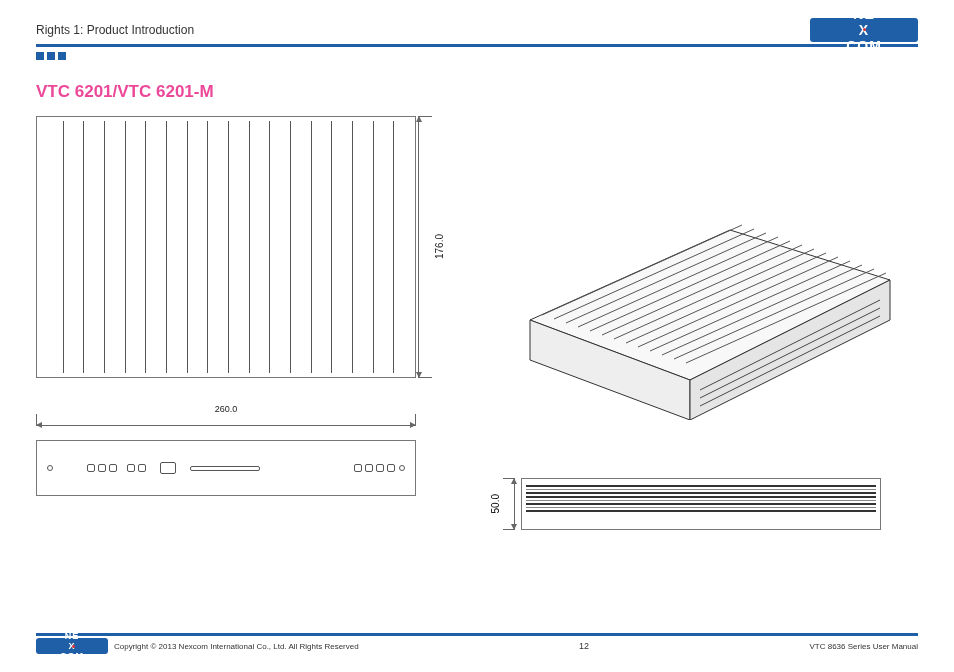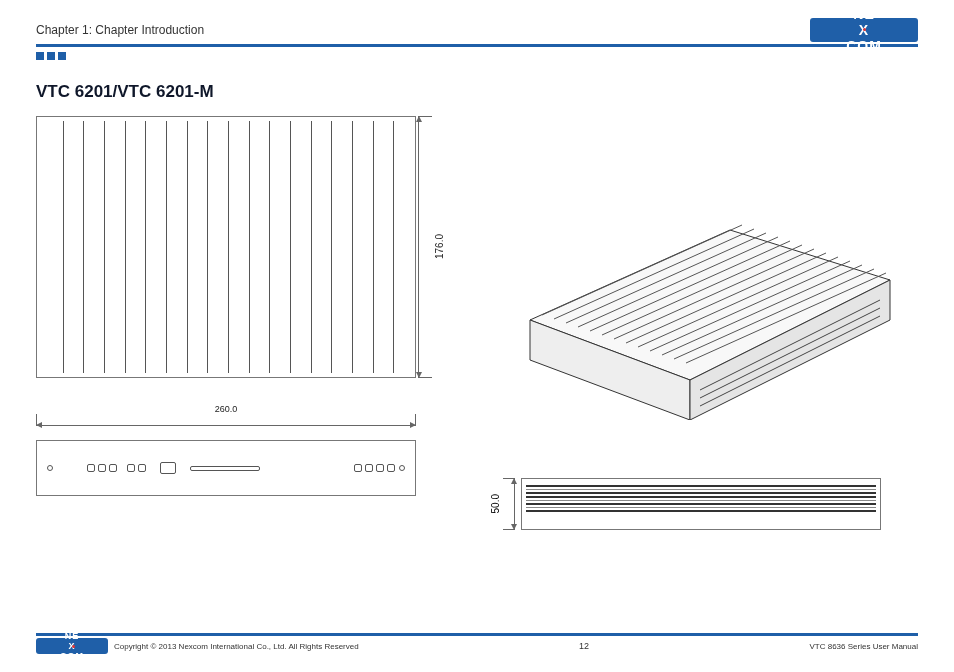--- a/index.html
+++ b/index.html
@@ -6,21 +6,21 @@
   html, body { width: 954px; height: 672px; background: #fff; font-family: Arial, Helvetica, sans-serif; }
   .page {
     width: 954px; height: 672px; position: relative; padding: 18px 36px 24px 36px;
   }
   .hdr { display: flex; align-items: center; justify-content: space-between; height: 24px; }
   .hdr-left { font-size: 12px; color: #333; }
   .hdr-right-logo { width: 108px; height: 24px; }
   .hdr-rule { height: 3px; background: #1f5fa8; margin-top: 2px; }
   .hdr-dots { display: flex; gap: 3px; margin-top: 5px; margin-bottom: 4px; }
   .hdr-dots span { width: 8px; height: 8px; background: #1f5fa8; display: inline-block; }
-  .section-title { font-size: 17px; font-weight: 700; color: #0f172a; margin-top: 22px; margin-bottom: 14px; }
+  .section-title { font-size: 17px; font-weight: 700; color: #ec4899; margin-top: 22px; margin-bottom: 14px; }
   .drawings { display: flex; gap: 34px; }
   .col-left { width: 420px; }
   .col-right { flex: 1; display: flex; flex-direction: column; justify-content: flex-start; }
   .drawing { border: 1px solid #777; background: #fff; position: relative; }
   .top-drawing { width: 380px; height: 262px; }
   .top-drawing .fins { position: absolute; inset: 0; display: flex; padding: 4px 6px; gap: 0; }
   .top-drawing .fin { flex: 1; border-left: 1px solid #555; margin-left: 5px; }
   .top-drawing .fin:first-child { border-left: none; margin-left: 0; }
   .dim-label { font-size: 9px; color: #222; }
   .dim-v { position: relative; }
@@ -61,21 +61,21 @@
   .logo-box { background:#1f5fa8; border-radius:3px; display:flex; align-items:center; justify-content:center; color:#fff; font-weight:800; letter-spacing:1px;flex-direction:column; }
   .logo-box .x { color:#fff; position:relative; display:inline-block; padding:0 1px;}
   .logo-box .x::after{content:'';position:absolute;left:45%;top:40%;width:3px;height:3px;background:#d33;border-radius:50%;}
   .ftr-left { display:flex; align-items:center; gap:6px; }
 </style>
 </head>
 <body>
 
 <div class="page">
   <div class="hdr">
-    <div class="hdr-left">Chapter 1: Chapter Introduction</div>
+    <div class="hdr-left">Rights 1: Product Introduction</div>
     <div class="hdr-right-logo logo-box" style="font-size:14px;">
       <span>NE</span>
         <span class="x">X</span>
         <span>COM</span>
     </div>
   </div>
   <div class="hdr-rule"></div>
   <div class="hdr-dots">
       <span></span>
       <span></span>

